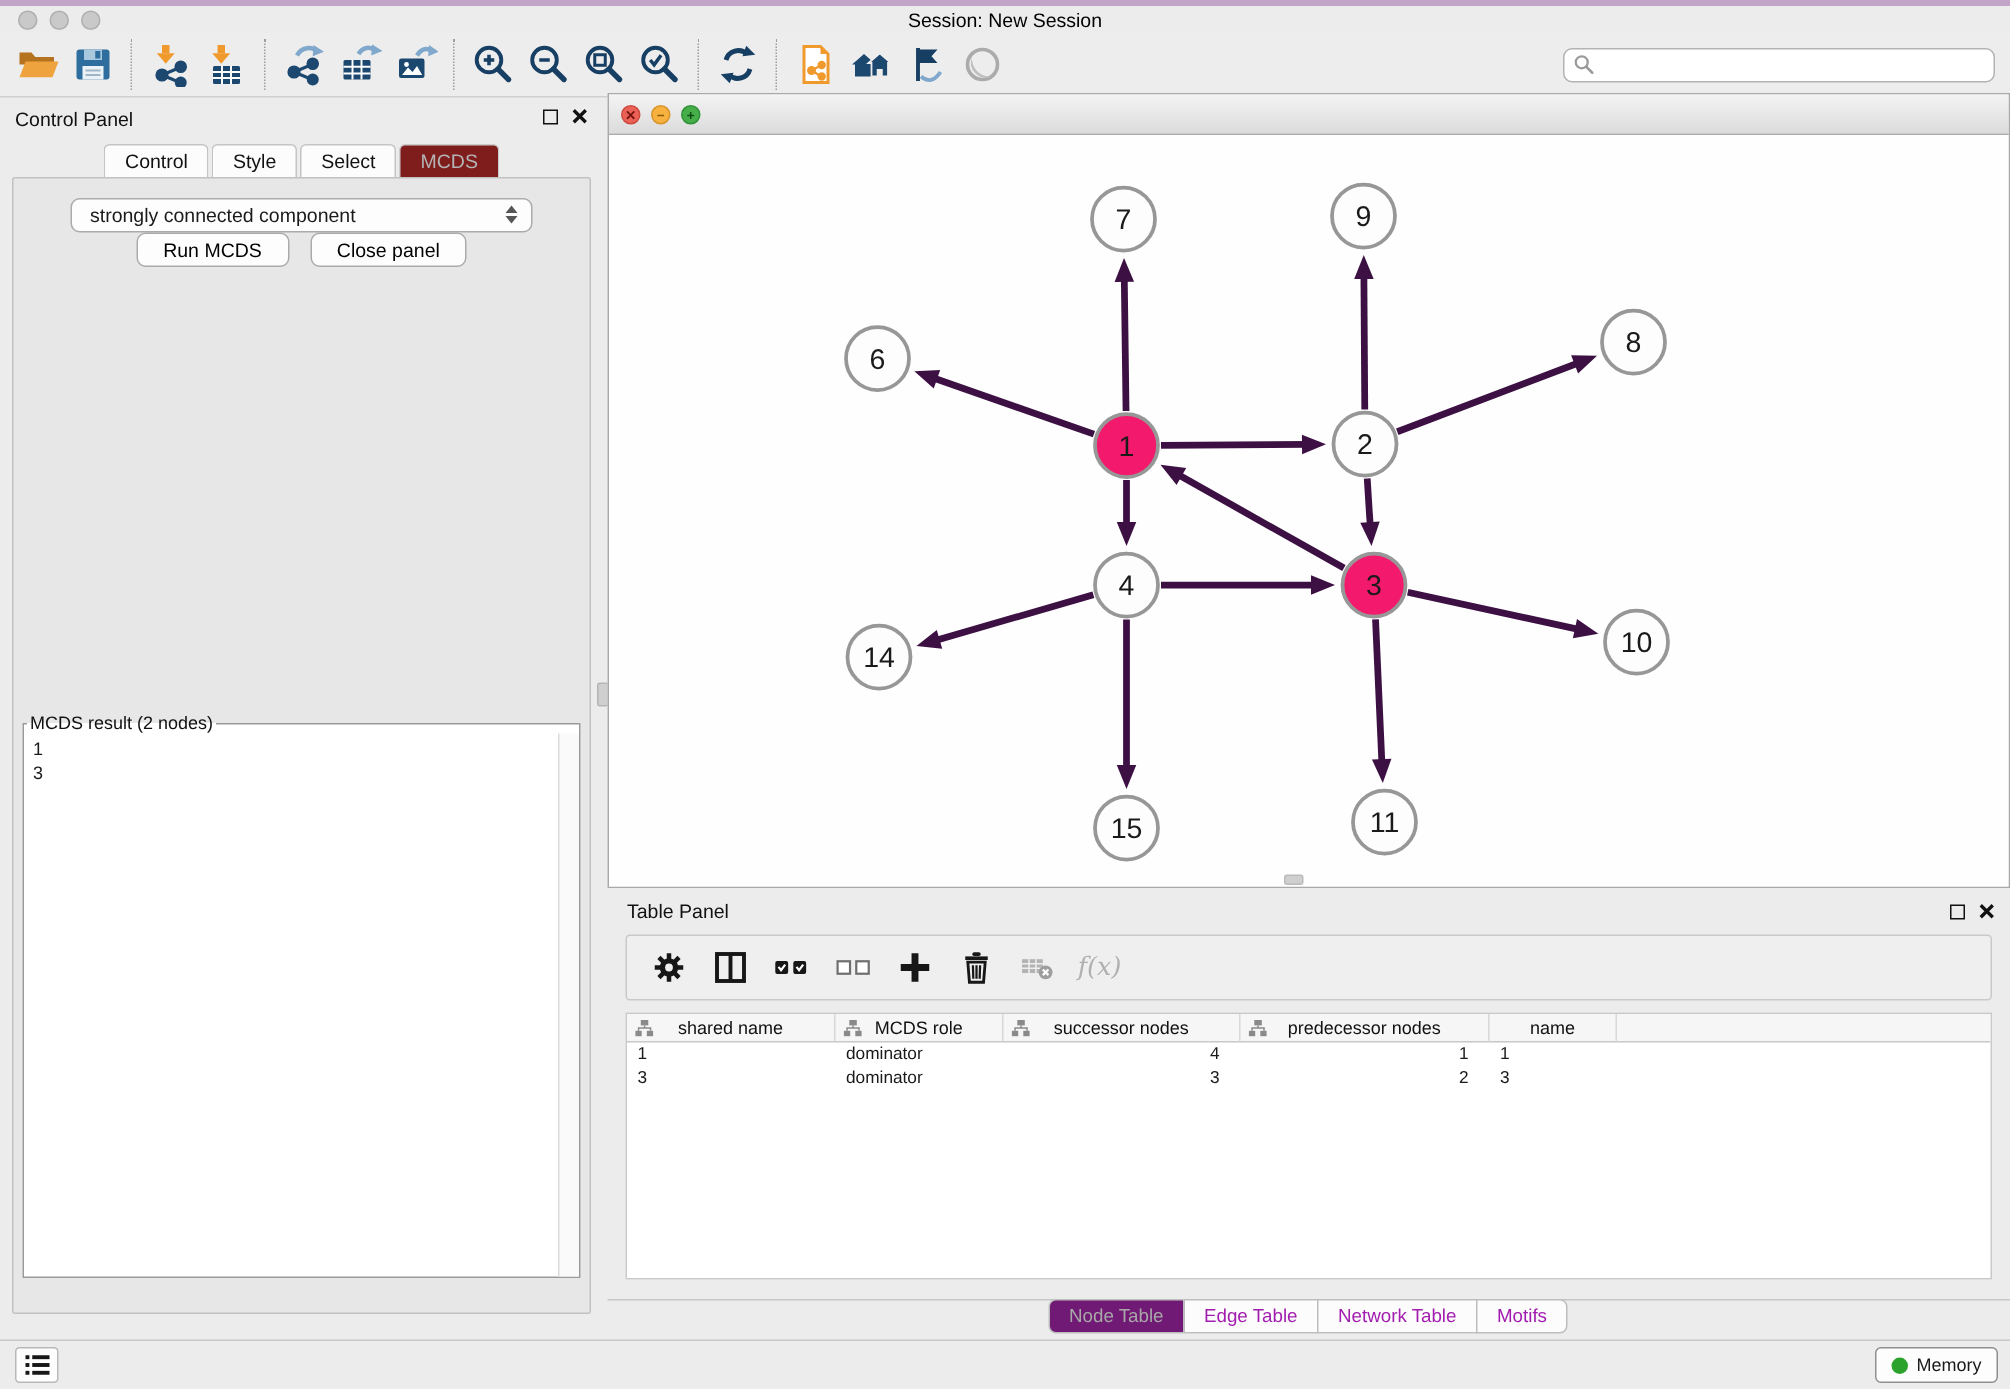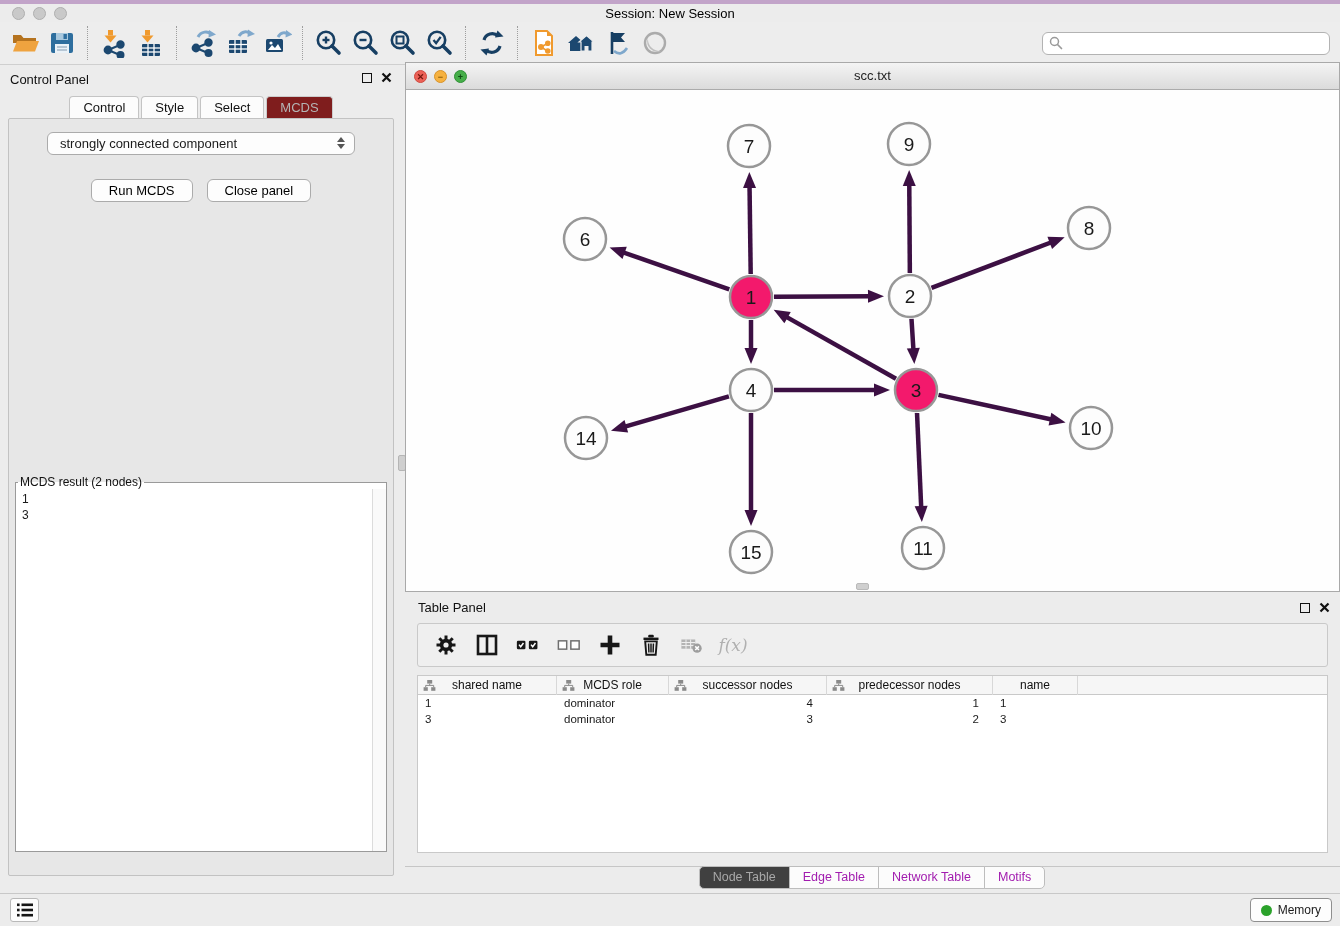--- a/index.html
+++ b/index.html
@@ -43,21 +43,21 @@
     background:#E7E7E7; border:1px solid #C2C2C2; border-radius:2px;
   }
   .opt-label { text-align:center; margin-top:22px; font-size:13px; }
   .opt-select {
     position:relative; margin:13px auto 0; width:308px; height:23px; background:#FDFDFD;
     border:1px solid #ABABAB; border-radius:6px; font-size:13px; line-height:21px; padding-left:12px;
   }
   .stepper { position:absolute; right:9px; top:4px; display:flex; flex-direction:column; gap:2px; }
   .tri-up { width:0; height:0; border-left:4px solid transparent; border-right:4px solid transparent; border-bottom:5px solid #555; }
   .tri-dn { width:0; height:0; border-left:4px solid transparent; border-right:4px solid transparent; border-top:5px solid #555; }
-  .cp-buttons { display:flex; justify-content:center; gap:14px; margin-top:24px; }
+  .cp-buttons { display:flex; justify-content:center; gap:14px; margin-top:0; }
   .cp-btn {
     height:23px; padding:0 17px; background:#FDFDFD; border:1px solid #ABABAB; border-radius:6px;
     font-size:13px; font-family:"Liberation Sans",sans-serif;
   }
   .mcds-fieldset {
     position:absolute; left:6px; right:6px; top:356px; height:377px;
     border:1px solid #9A9A9A; background:#FFFFFF;
   }
   .mcds-fieldset legend { font-size:12px; color:#111; margin-left:2px; padding:0 2px; background:transparent; }
   .mcds-text { position:absolute; left:0; right:14px; top:0; bottom:0; padding:2px 6px; font-size:12px; line-height:16px; }
@@ -97,21 +97,21 @@
   .al { text-align:left; padding-left:7px; }
   .ar { text-align:right; padding-right:14px; }
   .tabstrip-line { position:absolute; left:0; right:0; top:271px; border-top:1px solid #C6C6C6; }
   .tp-tabs { position:absolute; left:0; right:0; top:271px; display:flex; justify-content:center; }
   .tp-tab {
     font-size:12.5px; padding:3px 13px 4px; background:#FCFCFC; border:1px solid #BDBDBD;
     margin-left:-1px; color:#a21caf; position:relative;
   }
   .tp-tab:first-child { border-radius:5px 0 0 5px; }
   .tp-tab:last-child { border-radius:0 5px 5px 0; }
-  .tp-tab.active { background:#404040; color:#A8A8A8; }
+  .tp-tab.active { background:#701a75; color:#A8A8A8; }
   
   .statusbar { position:absolute; left:0; top:893px; width:1340px; height:33px; background:#ECECEC; border-top:1px solid #C8C8C8; }
   .list-btn {
     position:absolute; left:10px; top:4px; width:29px; height:24px; background:#FDFDFD;
     border:1px solid #B9B9B9; border-radius:3px; display:flex; align-items:center; justify-content:center;
   }
   .memory-btn {
     position:absolute; right:8px; top:4px; height:24px; background:#FDFDFD; border:1px solid #8F8F8F;
     border-radius:4px; display:flex; align-items:center; gap:6px; padding:0 10px; font-size:12px;
   }
@@ -332,21 +332,20 @@
   </div>
   <div class="v-handle"></div>
 
   <div class="net-window">
     <div class="net-titlebar">
       <div class="net-buttons">
         <div class="wb wb-close">✕</div>
         <div class="wb wb-min">−</div>
         <div class="wb wb-max">+</div>
       </div>
-      <div class="net-title">scc.txt</div>
     </div>
     <div class="net-canvas">
       <svg id="graph-svg" width="933" height="501" viewBox="0 0 933 501">
           <line x1="344.6953909561586" y1="184.00201718997056" x2="343.50326711591197" y2="93.996667251353" stroke="#3C1043" stroke-width="4.5"></line>
           <polygon points="343.34434065825553,81.99771969829416 350.0556725263709,97.91023127114207 337.0568126772239,98.08240160026983" fill="#3C1043"></polygon>
           <line x1="323.28718253123094" y1="199.4135938964542" x2="214.87335060057495" y2="161.5340622580322" stroke="#3C1043" stroke-width="4.5"></line>
           <polygon points="203.54492409513023,157.5759373344431 220.7934771026673,156.71720620877937 216.50550843544576,168.9896682563445" fill="#3C1043"></polygon>
           <line x1="367.9995451264251" y1="206.85534877278977" x2="466.0007515302541" y2="206.23898898408643" stroke="#3C1043" stroke-width="4.5"></line>
           <polygon points="478.0005142049107,206.16351877858546 462.0417103333483,212.76401716802576 461.95995094405555,199.7642742704811" fill="#3C1043"></polygon>
           <line x1="345" y1="230" x2="345" y2="262" stroke="#3C1043" stroke-width="4.5"></line>

